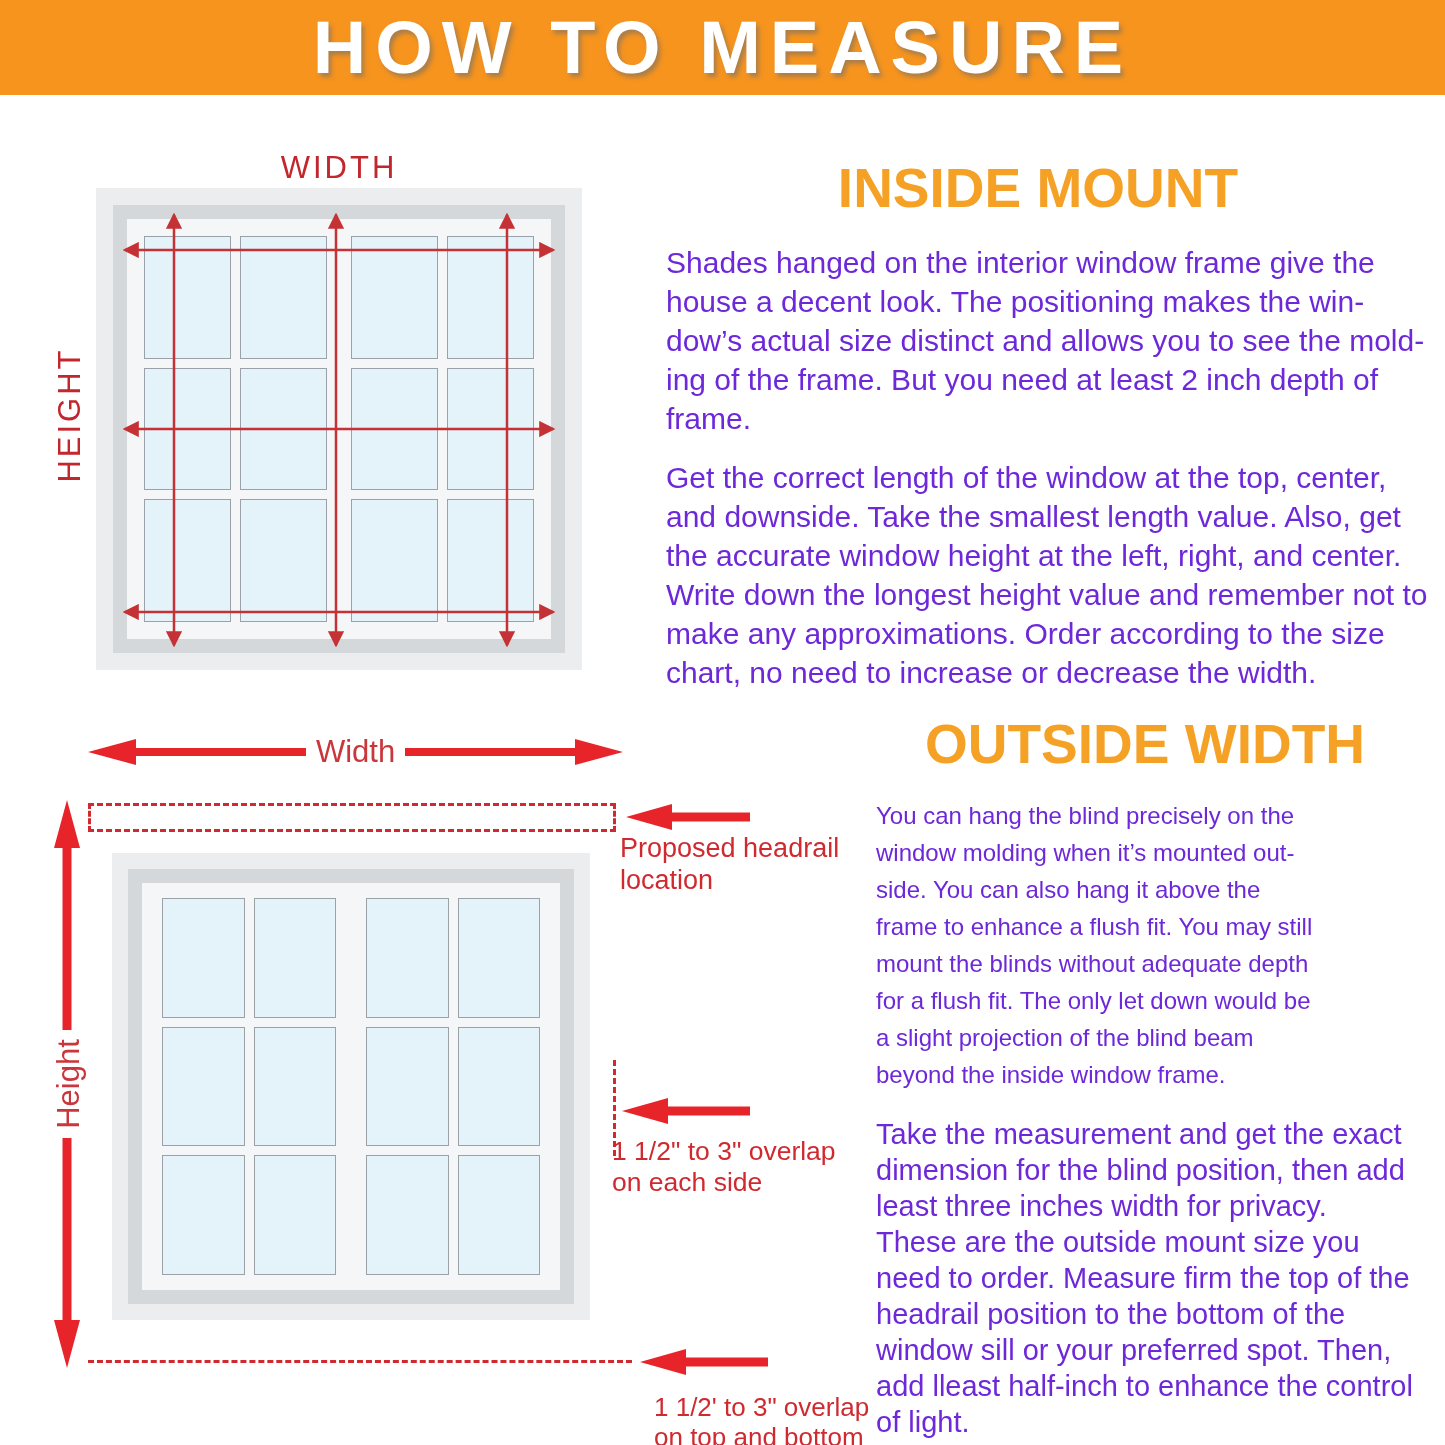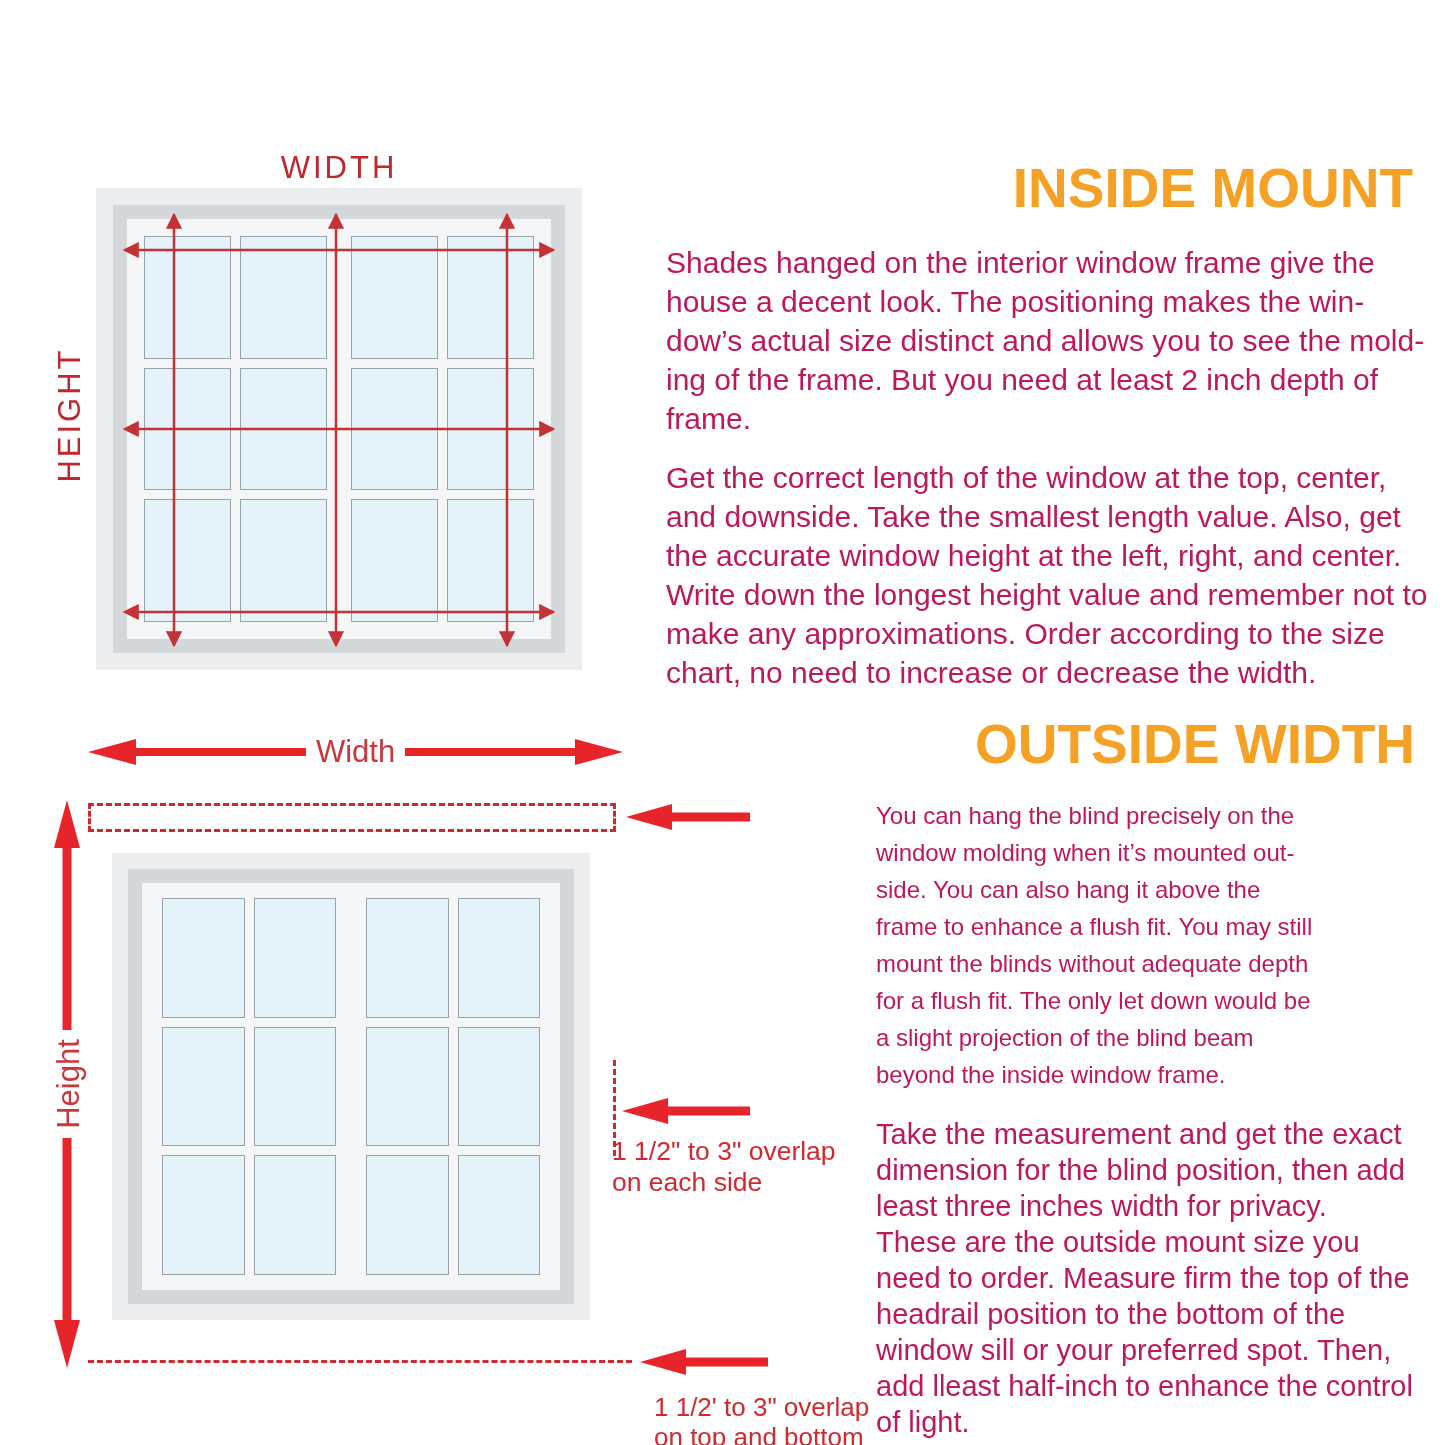--- a/index.html
+++ b/index.html
@@ -74,37 +74,40 @@
   
   .dashed-rect {
     left:88px; top:803px; width:528px; height:29px; box-sizing:border-box;
     border:3px dashed #d0292f;
   }
   .dashed-vline { left:613px; top:1060px; width:0; height:96px; border-left:3px dashed #d0292f; }
   .dashed-hline { left:88px; top:1360px; width:544px; height:0; border-top:3px dashed #d0292f; }
 
   
   .section-heading {
-    font-size:55px; font-weight:bold; color:#f5a126; text-align:right;
+    font-size:55px; font-weight:bold; color:#f5a126; text-align:center;
   }
   .heading-inside { left:663px; top:156px; width:750px; }
   .heading-outside { left:875px; top:712px; width:540px; }
-  .body-text { color:#be185d; }
+  .body-text { color:#6d28d9; }
   .p-inside-1 { left:666px; top:243px; font-size:30px; line-height:39px; }
   .p-inside-2 { left:666px; top:458px; font-size:30px; line-height:39px; }
   .p-outside-1 { left:876px; top:797px; font-size:24px; line-height:37px; }
   .p-outside-2 { left:876px; top:1116px; font-size:29px; line-height:36px; }
 
   svg { display:block; }
 </style>
 </head>
 <body>
 
 <div class="stage">
 
+  <header class="banner">
+    <div class="banner-title">HOW TO MEASURE</div>
+  </header>
 
   <div class="abs width-label-top lbl-dark-red">WIDTH</div>
   <div class="abs height-label-top lbl-dark-red">HEIGHT</div>
 
   <div class="abs window win-top">
     <div class="win-mid">
       <div class="win-inner">
         <div class="sash">
           <div class="pane"></div>
           <div class="pane"></div>
@@ -176,20 +179,22 @@
   <svg class="abs" style="left:88px; top:733px;" width="535" height="38">
     <polygon fill="#e8242b" points="0,19 48,6 48,15 218,15 218,23 48,23 48,32"></polygon>
     <polygon fill="#e8242b" points="535,19 487,6 487,15 317,15 317,23 487,23 487,32"></polygon>
   </svg>
   <div class="abs width-label-bottom">Width</div>
 
   <div class="abs dashed-rect"></div>
   <svg class="abs" style="left:626px; top:802px;" width="124" height="30">
     <polygon fill="#e8242b" points="0,15 46,2 46,10.5 124,10.5 124,19.5 46,19.5 46,28"></polygon>
   </svg>
+  <div class="abs pre lbl-red headrail-label">Proposed headrail
+location</div>
 
   <svg class="abs" style="left:50px; top:800px;" width="34" height="568">
     <polygon fill="#e8242b" points="17,0 4,48 12.5,48 12.5,230 21.5,230 21.5,48 30,48"></polygon>
     <polygon fill="#e8242b" points="17,568 4,520 12.5,520 12.5,338 21.5,338 21.5,520 30,520"></polygon>
   </svg>
   <div class="abs height-label-bottom">Height</div>
 
   <div class="abs window win-bottom">
     <div class="win-mid">
       <div class="win-inner">

